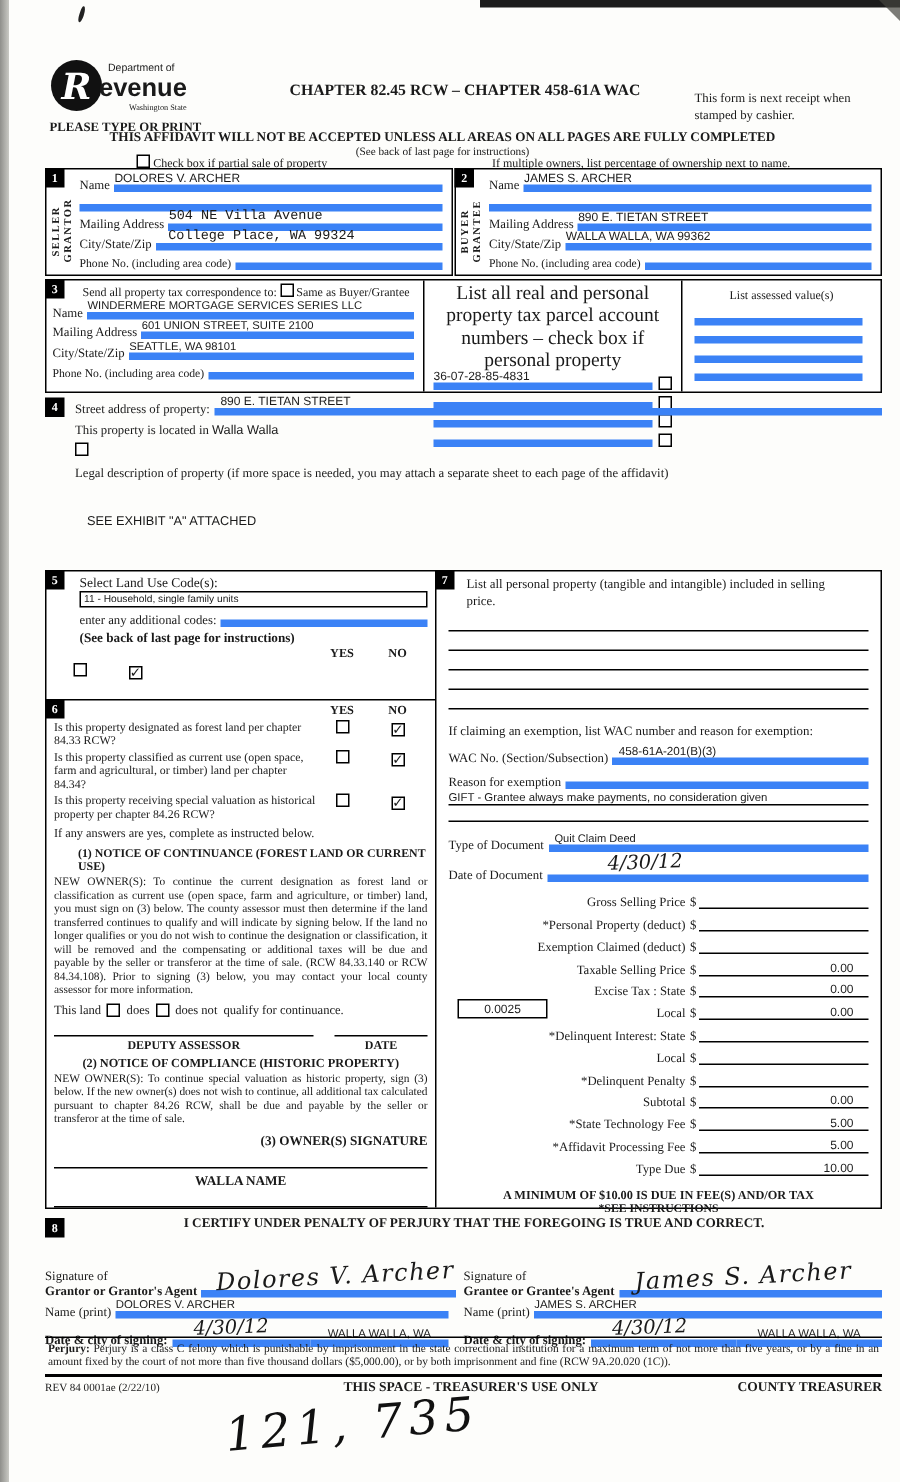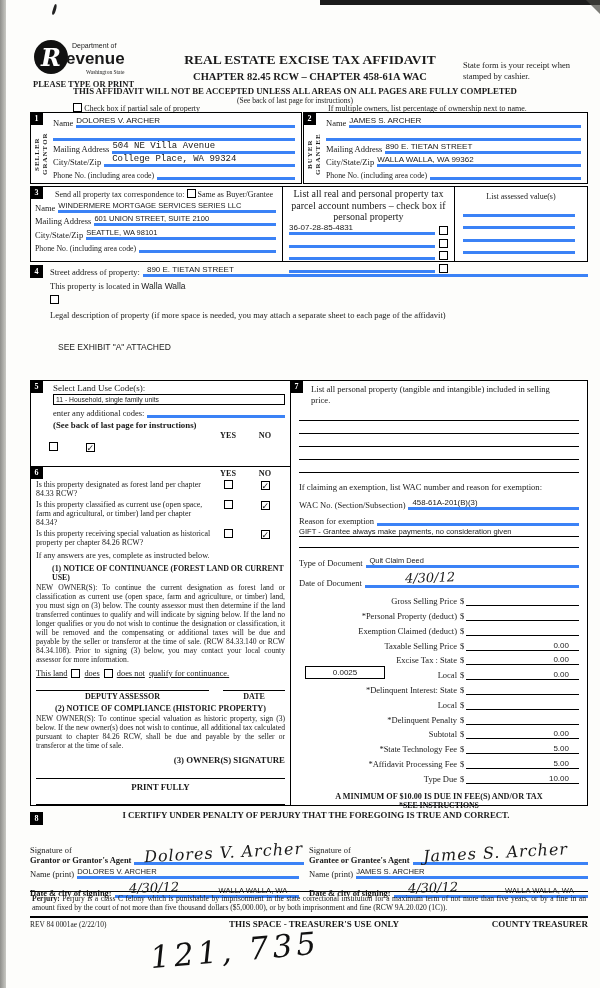--- a/index.html
+++ b/index.html
@@ -22,21 +22,21 @@
   b, .b { font-weight:bold; }
   .sans { font-family:"Liberation Sans", sans-serif; }
   .mono { font-family:"Liberation Mono", monospace; }
   .hand { font-family:"DejaVu Serif", serif; font-style:italic; }
   .script { font-family:"DejaVu Serif", serif; font-style:italic; letter-spacing:1px; }
 
   .numbox { position:absolute; width:13px; height:13px; background:#000; color:#fff;
     font-size:8px; font-weight:bold; display:flex; align-items:center; justify-content:center; z-index:3; }
   .cb { display:inline-block; width:9px; height:9px; border:1px solid #000; background:#fff;
     vertical-align:-1px; text-align:center; line-height:8px; font-size:9px; font-family:"DejaVu Sans",sans-serif; flex:none; }
-  .fill { border-bottom:3px solid #3b82f6; }
+  .fill { border-bottom:5px solid #3b82f6; }
   .frow { display:flex; align-items:flex-end; }
   .frow .lab { white-space:nowrap; padding-right:3px; }
   .frow .fill { flex:1; min-height:10px; }
   .vlabel { position:absolute; left:2px; top:15px; bottom:3px; display:flex; z-index:2; }
   .vlabel span { writing-mode:vertical-rl; transform:rotate(180deg); font-size:7px; font-weight:bold;
     letter-spacing:1px; text-align:center; line-height:1.15; }
 
   
   .logo-circle { position:absolute; left:34px; top:40px; width:34px; height:34px; background:#111;
     border-radius:50%; color:#fff; display:flex; align-items:center; justify-content:center;
@@ -73,21 +73,21 @@
   .qrow .q { flex:1; font-size:7.9px; line-height:1.15; }
   .smallbody { font-size:7.6px; line-height:1.2; text-align:justify; margin-top:1px; }
   .sigline { border-top:1px solid #000; text-align:center; font-size:8px; font-weight:bold; padding-top:1px; }
 
   
   .fee-row { display:flex; align-items:flex-end; height:14.8px; position:relative; }
   .fee-label { width:158px; text-align:right; white-space:nowrap; flex:none; }
   .fee-dollar { padding:0 2px 0 3px; flex:none; }
   .fee-line { flex:1; border-bottom:1px solid #000; text-align:right; font-size:8px;
     font-family:"Liberation Sans",sans-serif; padding-right:10px; min-height:10px; }
-  .rate-box { position:absolute; left:6px; bottom:1px; width:80px; height:13px; border:1px solid #000;
+  .rate-box { position:absolute; left:6px; bottom:1px; width:60px; height:13px; border:1px solid #000;
     text-align:center; font-size:8px; font-family:"Liberation Sans",sans-serif; line-height:12px; }
 
   
   #sec8 { position:absolute; left:30px; top:810px; width:558px; }
   .sighalf { width:50%; padding-right:10px; }
   .sighalf .frow { margin-top:1px; }
   .sig-script { font-size:16px; transform:rotate(-3deg); display:inline-block; margin-left:10px; white-space:nowrap; }
   .hand-date { font-size:13px; transform:rotate(-2deg); display:inline-block; margin-left:14px; }
 
   #perjury { position:absolute; left:30px; top:891px; width:558px; border-top:1.5px solid #000;
@@ -108,29 +108,28 @@
 
   <div class="logo-circle">
       <span>R</span>
     </div>
   <div class="abs sans" style="left:72px;top:42px;font-size:7px;">Department of</div>
   <div class="abs sans b" style="left:66px;top:49px;font-size:17px;">evenue</div>
   <div class="abs" style="left:86px;top:69px;font-size:5.5px;">Washington State</div>
   <div class="abs b" style="left:33px;top:79px;font-size:8.5px;">PLEASE TYPE OR PRINT</div>
 
   <div class="header-center">
-    <div class="b" style="font-size:13.5px;">REAL ESTATE EXCISE TAX AFFIDAVIT</div>
     <div class="b" style="font-size:10.5px;margin-top:3px;">CHAPTER 82.45 RCW – CHAPTER 458-61A WAC</div>
   </div>
-  <div class="abs" style="left:463px;top:60px;width:122px;font-size:8.5px;line-height:1.3;">State form is your receipt when stamped by cashier.</div>
+  <div class="abs" style="left:463px;top:60px;width:122px;font-size:8.5px;line-height:1.3;">This form is next receipt when stamped by cashier.</div>
 
   <div class="abs b" style="left:30px;top:86px;width:530px;text-align:center;font-size:8.8px;">THIS AFFIDAVIT WILL NOT BE ACCEPTED UNLESS ALL AREAS ON ALL PAGES ARE FULLY COMPLETED</div>
   <div class="abs" style="left:30px;top:96px;width:530px;text-align:center;font-size:7.5px;">(See back of last page for instructions)</div>
 
-  <div class="abs" style="left:73px;top:103px;">
+  <div class="abs" style="left:91px;top:103px;">
     <span class="cb"></span>
     <span style="font-size:8px;">Check box if partial sale of property</span>
   </div>
   <div class="abs" style="left:328px;top:104px;font-size:8px;">If multiple owners, list percentage of ownership next to name.</div>
 
   <div class="party" style="left:30px;width:272px;">
     <div class="numbox" style="left:-1px;top:-1px;">1</div>
     <div class="vlabel">
       <span>SELLER</span>
       <span>GRANTOR</span>
@@ -206,21 +205,21 @@
       <div class="frow">
           <span class="lab">City/State/Zip</span>
           <span class="fill sans" style="font-size:7.5px;">SEATTLE, WA  98101</span>
         </div>
       <div class="frow">
           <span class="lab" style="font-size:7.8px;">Phone No. (including area code)</span>
           <span class="fill"></span>
         </div>
     </div>
     <div class="c2">
-      <div style="font-size:10px;text-align:center;line-height:1.15;">List all real and personal property tax parcel account numbers – check box if personal property</div>
+      <div style="font-size:13px;text-align:center;line-height:1.15;">List all real and personal property tax parcel account numbers – check box if personal property</div>
       <div class="parcel-row">
           <span class="fill sans">36-07-28-85-4831</span>
           <span class="cb"></span>
         </div>
       <div class="parcel-row">
           <span class="fill"></span>
           <span class="cb"></span>
         </div>
       <div class="parcel-row">
           <span class="fill"></span>
@@ -306,37 +305,37 @@
           <span class="yncol2"><span class="cb"><span>✓</span></span></span>
         </div>
         <div class="qrow">
           <span class="q">Is this property receiving special valuation as historical property per chapter 84.26 RCW?</span>
           <span class="yncol"><span class="cb"></span></span>
           <span class="yncol2"><span class="cb"><span>✓</span></span></span>
         </div>
         <div style="margin-top:3px;font-size:8.2px;">If any answers are yes, complete as instructed below.</div>
         <div class="b" style="margin-top:4px;font-size:7.9px;padding-left:16px;">(1) NOTICE OF CONTINUANCE (FOREST LAND OR CURRENT USE)</div>
         <div class="smallbody">NEW OWNER(S): To continue the current designation as forest land or classification as current use (open space, farm and agriculture, or timber) land, you must sign on (3) below. The county assessor must then determine if the land transferred continues to qualify and will indicate by signing below. If the land no longer qualifies or you do not wish to continue the designation or classification, it will be removed and the compensating or additional taxes will be due and payable by the seller or transferor at the time of sale. (RCW 84.33.140 or RCW 84.34.108). Prior to signing (3) below, you may contact your local county assessor for more information.</div>
-        <div style="margin-top:4px;font-size:8.4px;display:flex;align-items:center;gap:4px;text-decoration:underline;">
+        <div style="margin-top:4px;font-size:8.4px;display:flex;align-items:center;gap:4px;">
           <span>This land</span>
           <span class="cb"></span>
           <span>does</span>
           <span class="cb"></span>
           <span>does not</span>
           <span>qualify for continuance.</span>
         </div>
         <div style="display:flex;gap:14px;margin-top:12px;">
           <div class="sigline" style="flex:1;">DEPUTY ASSESSOR</div>
           <div class="sigline" style="width:62px;">DATE</div>
         </div>
         <div class="b" style="margin-top:3px;text-align:center;font-size:8.2px;">(2) NOTICE OF COMPLIANCE (HISTORIC PROPERTY)</div>
         <div class="smallbody">NEW OWNER(S): To continue special valuation as historic property, sign (3) below. If the new owner(s) does not wish to continue, all additional tax calculated pursuant to chapter 84.26 RCW, shall be due and payable by the seller or transferor at the time of sale.</div>
         <div class="b" style="margin-top:5px;text-align:right;font-size:8.8px;">(3) OWNER(S) SIGNATURE</div>
         <div style="border-bottom:1px solid #000;height:14px;"></div>
-        <div class="b" style="margin-top:3px;text-align:center;font-size:8.8px;">PRINT FULLY</div>
+        <div class="b" style="margin-top:3px;text-align:center;font-size:8.8px;">WALLA NAME</div>
         <div style="border-bottom:1px solid #000;height:13px;"></div>
       </div>
     </div>
 
     <div id="rightcol">
       <div class="numbox" style="left:-1px;top:-1px;">7</div>
       <div style="margin-left:12px;width:250px;font-size:8.6px;line-height:1.25;">List all  personal property (tangible and intangible) included in selling price.</div>
       <div style="border-bottom:1px solid #000;height:13px;margin-top:3px;"></div>
       <div style="border-bottom:1px solid #000;height:13px;"></div>
       <div style="border-bottom:1px solid #000;height:13px;"></div>

